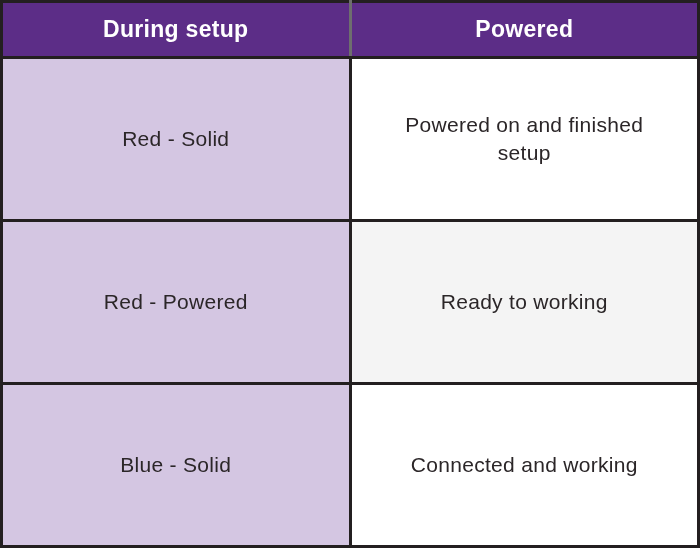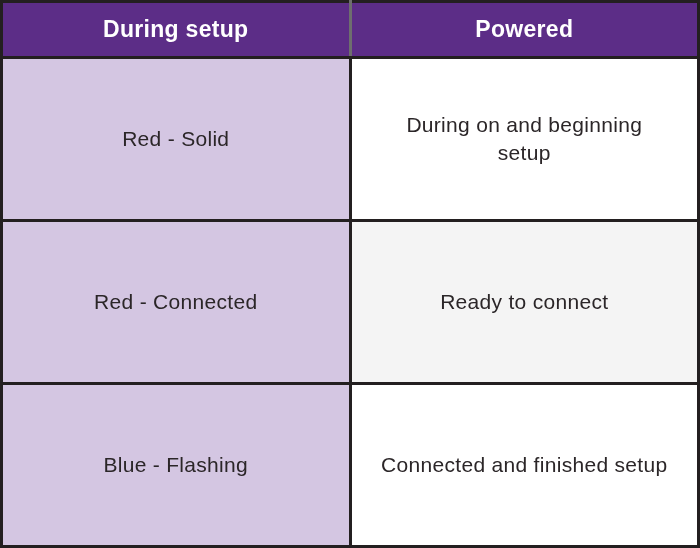--- a/index.html
+++ b/index.html
@@ -76,38 +76,38 @@
         <th>During setup</th>
         <th>Powered</th>
       </tr>
     </thead>
     <tbody id="table-body">
   <tr>
     <td class="setup-cell">
       <span class="cell-text">Red - Solid</span>
     </td>
     <td class="status-cell">
-      <span class="cell-text status-text">During on and beginning setup</span>
+      <span class="cell-text status-text">Powered on and finished setup</span>
     </td>
   </tr>
 
   <tr>
     <td class="setup-cell">
-      <span class="cell-text">Red - Connected</span>
+      <span class="cell-text">Red - Powered</span>
     </td>
     <td class="status-cell">
-      <span class="cell-text status-text">Ready to connect</span>
+      <span class="cell-text status-text">Ready to working</span>
     </td>
   </tr>
 
 
+
   <tr>
     <td class="setup-cell">
-      <span class="cell-text">Blue - Flashing</span>
+      <span class="cell-text">Blue - Solid</span>
     </td>
     <td class="status-cell">
-      <span class="cell-text status-text">Connected and finished setup</span>
+      <span class="cell-text status-text">Connected and working</span>
     </td>
   </tr>
-
 </tbody>
   </table>
 </div>
 
 </body></html>

